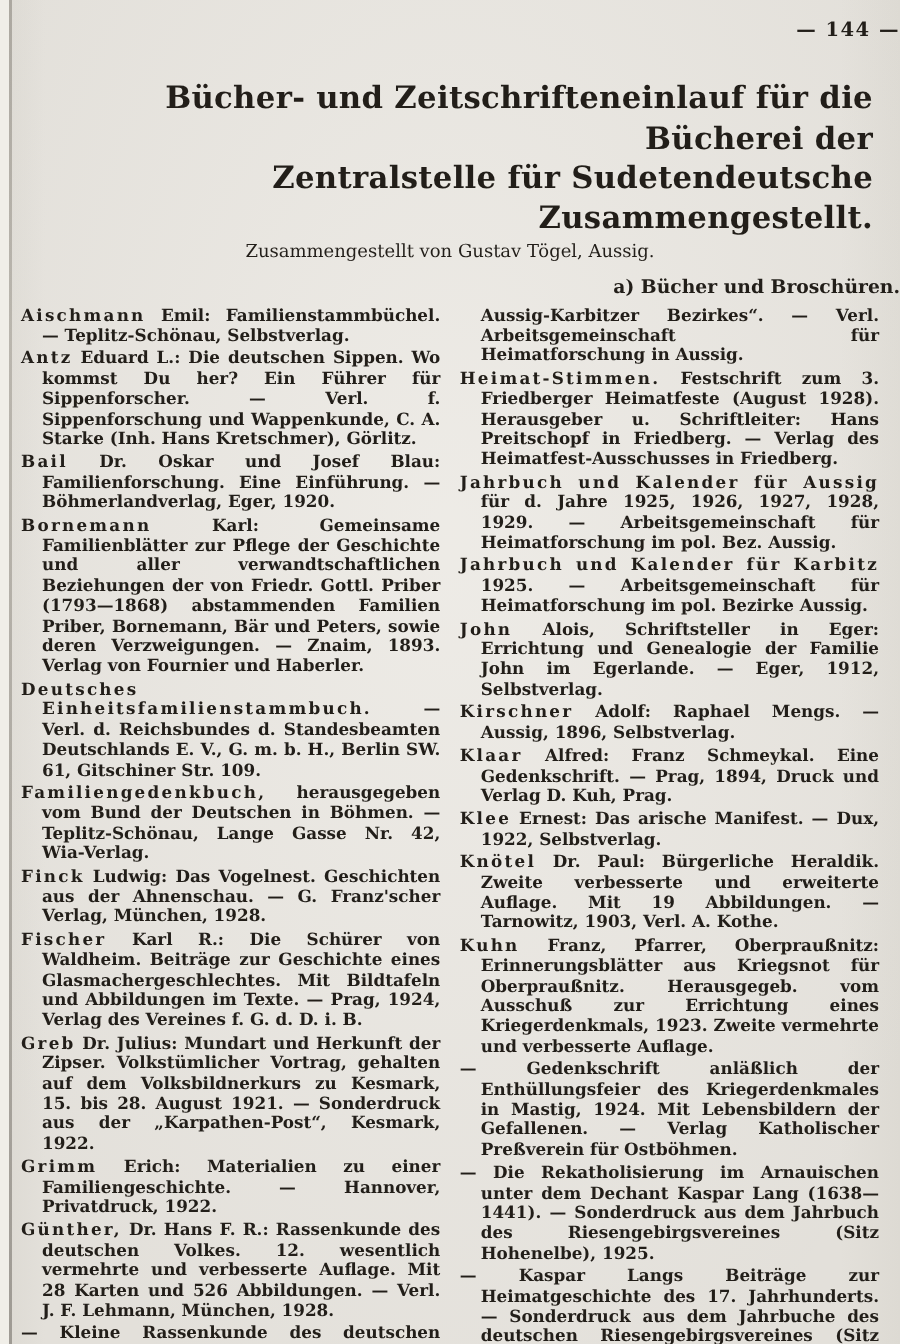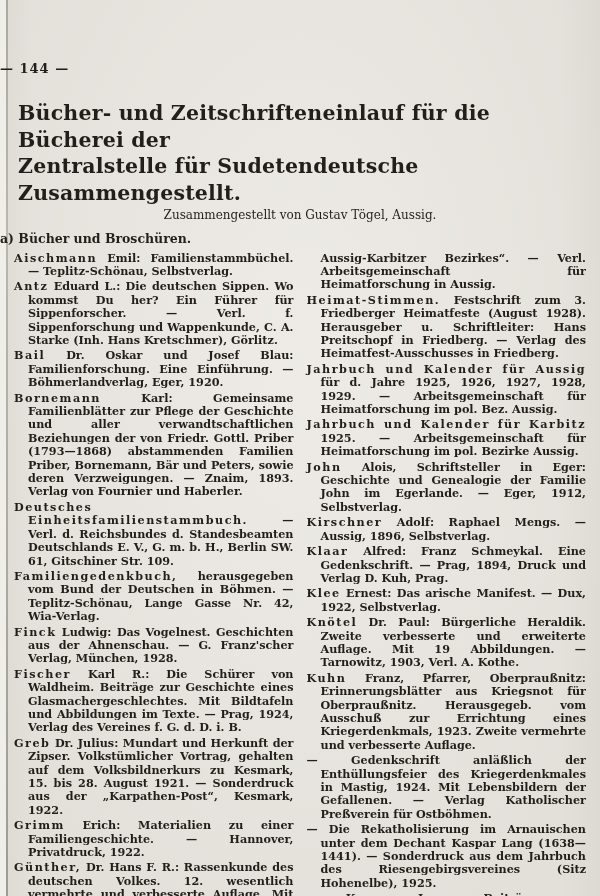--- a/index.html
+++ b/index.html
@@ -20,42 +20,41 @@
   .scan-edge-left {
     position: absolute; left: 0; top: 0; width: 6px; height: 100%;
     background: #f0eee8;
   }
   .scan-line {
     position: absolute; left: 6px; top: 0; width: 2px; height: 100%;
     background: linear-gradient(#7a756c, #948f85 25%, #7e7970 60%, #5f5a53);
     opacity: 0.5;
   }
   .pageno {
-    text-align: left;
+    text-align: right;
     padding-top: 13px;
     font-size: 13px;
     font-weight: 700;
     letter-spacing: 1px;
-    margin-top: 48px;
   }
   .title {
-    text-align: left;
+    text-align: right;
     margin: 24px 18px 0 18px;
     font-size: 20.5px;
     font-weight: 700;
     line-height: 1.3;
     letter-spacing: 0.2px;
   }
   .byline {
     text-align: center;
     margin-top: 1px;
     font-size: 12px;
   }
   .section-heading {
-    text-align: left;
+    text-align: right;
     margin-top: 9px;
     font-size: 12.5px;
     font-weight: 700;
   }
   .cols {
     display: flex;
     gap: 13px;
     padding: 6px 14px 0 14px;
   }
   .col {
@@ -107,21 +106,21 @@
       <p class="entry"><span class="lead">Grimm</span> <span>Erich: Materialien zu einer Familiengeschichte. — Hannover, Privatdruck, 1922.</span></p>
       <p class="entry"><span class="lead">Günther,</span> <span>Dr. Hans F. R.: Rassenkunde des deutschen Volkes. 12. wesentlich vermehrte und verbesserte Auflage. Mit 28 Karten und 526 Abbildungen. — Verl. J. F. Lehmann, München, 1928.</span></p>
       <p class="entry dash"><span class="lead">—</span> <span>Kleine Rassenkunde des deutschen Volkes. Mit 100 Abbildungen und 13 Karten. — München, 1929, Verl. J. F. Lehmann.</span></p>
 
     </div>
     <div class="col">
       <p class="entry cont"> <span>Aussig-Karbitzer Bezirkes“. — Verl. Arbeitsgemeinschaft für Heimatforschung in Aussig.</span></p>
       <p class="entry"><span class="lead">Heimat-Stimmen.</span> <span>Festschrift zum 3. Friedberger Heimatfeste (August 1928). Herausgeber u. Schriftleiter: Hans Preitschopf in Friedberg. — Verlag des Heimatfest-Ausschusses in Friedberg.</span></p>
       <p class="entry"><span class="lead">Jahrbuch und Kalender für Aussig</span> <span>für d. Jahre 1925, 1926, 1927, 1928, 1929. — Arbeitsgemeinschaft für Heimatforschung im pol. Bez. Aussig.</span></p>
       <p class="entry"><span class="lead">Jahrbuch und Kalender für Karbitz</span> <span>1925. — Arbeitsgemeinschaft für Heimatforschung im pol. Bezirke Aussig.</span></p>
-      <p class="entry"><span class="lead">John</span> <span>Alois, Schriftsteller in Eger: Geschichte und Genealogie der Familie John im Egerlande. — Eger, 1912, Selbstverlag.</span></p>
+      <p class="entry"><span class="lead">John</span> <span>Alois, Schriftsteller in Eger: Errichtung und Genealogie der Familie John im Egerlande. — Eger, 1912, Selbstverlag.</span></p>
       <p class="entry"><span class="lead">Kirschner</span> <span>Adolf: Raphael Mengs. — Aussig, 1896, Selbstverlag.</span></p>
       <p class="entry"><span class="lead">Klaar</span> <span>Alfred: Franz Schmeykal. Eine Gedenkschrift. — Prag, 1894, Druck und Verlag D. Kuh, Prag.</span></p>
       <p class="entry"><span class="lead">Klee</span> <span>Ernest: Das arische Manifest. — Dux, 1922, Selbstverlag.</span></p>
       <p class="entry"><span class="lead">Knötel</span> <span>Dr. Paul: Bürgerliche Heraldik. Zweite verbesserte und erweiterte Auflage. Mit 19 Abbildungen. — Tarnowitz, 1903, Verl. A. Kothe.</span></p>
       <p class="entry"><span class="lead">Kuhn</span> <span>Franz, Pfarrer, Oberpraußnitz: Erinnerungsblätter aus Kriegsnot für Oberpraußnitz. Herausgegeb. vom Ausschuß zur Errichtung eines Kriegerdenkmals, 1923. Zweite vermehrte und verbesserte Auflage.</span></p>
       <p class="entry dash"><span class="lead">—</span> <span>Gedenkschrift anläßlich der Enthüllungsfeier des Kriegerdenkmales in Mastig, 1924. Mit Lebensbildern der Gefallenen. — Verlag Katholischer Preßverein für Ostböhmen.</span></p>
       <p class="entry dash"><span class="lead">—</span> <span>Die Rekatholisierung im Arnauischen unter dem Dechant Kaspar Lang (1638—1441). — Sonderdruck aus dem Jahrbuch des Riesengebirgsvereines (Sitz Hohenelbe), 1925.</span></p>
       <p class="entry dash"><span class="lead">—</span> <span>Kaspar Langs Beiträge zur Heimatgeschichte des 17. Jahrhunderts. — Sonderdruck aus dem Jahrbuche des deutschen Riesengebirgsvereines (Sitz Hohenelbe), 1926.</span></p>
     </div>
   </div>

